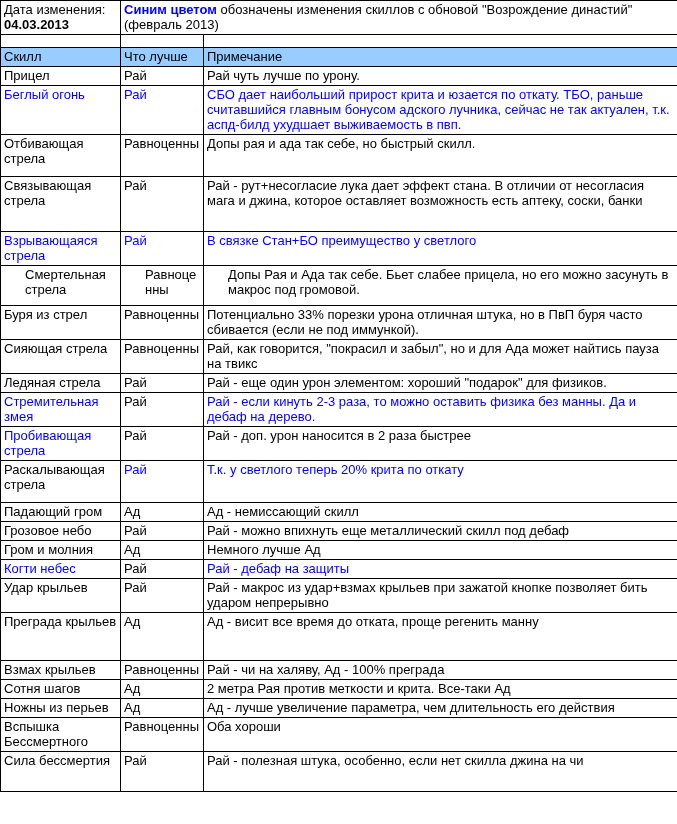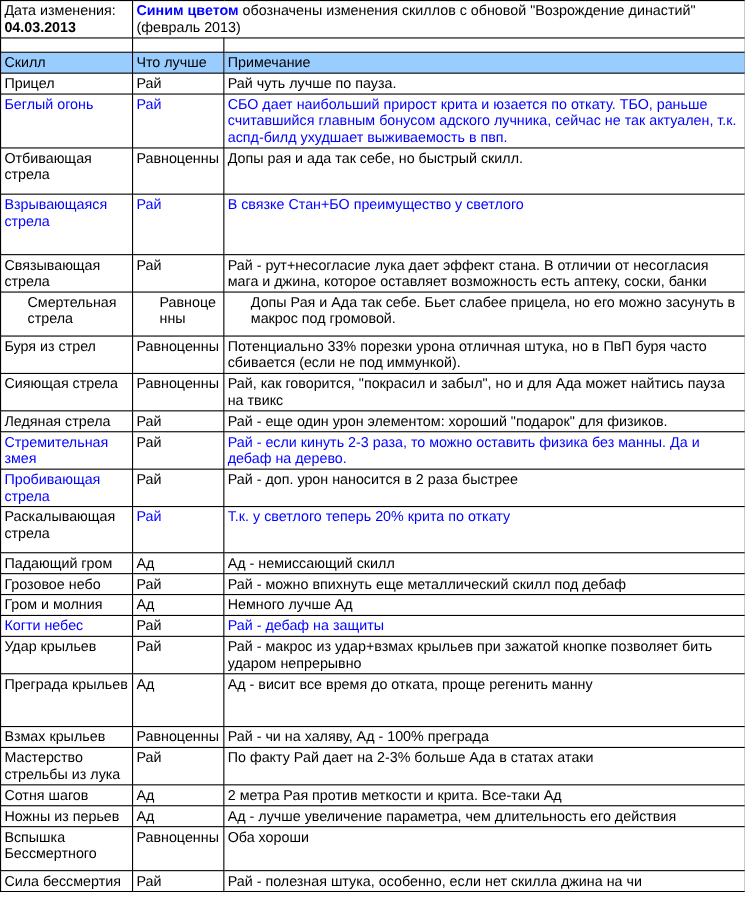--- a/index.html
+++ b/index.html
@@ -49,41 +49,41 @@
       <tr>
         <th>Скилл</th>
         <th>Что лучше</th>
         <th>Примечание</th>
       </tr>
     </tbody>
     <tbody id="skills-tbody">
         <tr>
           <td>Прицел</td>
           <td>Рай</td>
-          <td>Рай чуть лучше по пауза.</td>
+          <td>Рай чуть лучше по урону.</td>
         </tr>
         <tr>
           <td class="blue">Беглый огонь</td>
           <td class="blue">Рай</td>
           <td class="blue">СБО дает наибольший прирост крита и юзается по откату. ТБО, раньше считавшийся главным бонусом адского лучника, сейчас не так актуален, т.к. аспд-билд ухудшает выживаемость в пвп.</td>
         </tr>
         <tr>
           <td>Отбивающая стрела</td>
           <td>Равноценны</td>
           <td>Допы рая и ада так себе, но  быстрый скилл.</td>
         </tr>
         <tr>
+          <td>Связывающая стрела</td>
+          <td>Рай</td>
+          <td>Рай - рут+несогласие лука дает эффект стана. В отличии от несогласия мага и джина, которое оставляет возможность есть аптеку, соски, банки</td>
+        </tr>
+        <tr>
           <td class="blue">Взрывающаяся стрела</td>
           <td class="blue">Рай</td>
           <td class="blue">В связке Стан+БО преимущество у светлого</td>
-        </tr>
-        <tr>
-          <td>Связывающая стрела</td>
-          <td>Рай</td>
-          <td>Рай - рут+несогласие лука дает эффект стана. В отличии от несогласия мага и джина, которое оставляет возможность есть аптеку, соски, банки</td>
         </tr>
         <tr>
           <td>Смертельная стрела</td>
           <td>Равноценны</td>
           <td>Допы Рая и Ада так себе. Бьет слабее прицела,  но его можно засунуть в макрос под громовой.</td>
         </tr>
         <tr>
           <td>Буря из стрел</td>
           <td>Равноценны</td>
           <td>Потенциально 33% порезки урона отличная штука, но в ПвП буря часто сбивается (если не под иммункой).</td>
@@ -142,25 +142,20 @@
           <td>Преграда крыльев</td>
           <td>Ад</td>
           <td>Ад - висит все время до отката, проще регенить манну</td>
         </tr>
         <tr>
           <td>Взмах крыльев</td>
           <td>Равноценны</td>
           <td>Рай - чи на халяву, Ад - 100% преграда</td>
         </tr>
         <tr>
-          <td>Мастерство стрельбы из лука</td>
-          <td>Рай</td>
-          <td>По факту Рай дает на 2-3% больше Ада в статах атаки</td>
-        </tr>
-        <tr>
           <td>Сотня шагов</td>
           <td>Ад</td>
           <td>2 метра Рая против меткости и крита. Все-таки Ад</td>
         </tr>
         <tr>
           <td>Ножны из перьев</td>
           <td>Ад</td>
           <td>Ад - лучше увеличение параметра, чем длительность его действия</td>
         </tr>
         <tr>

